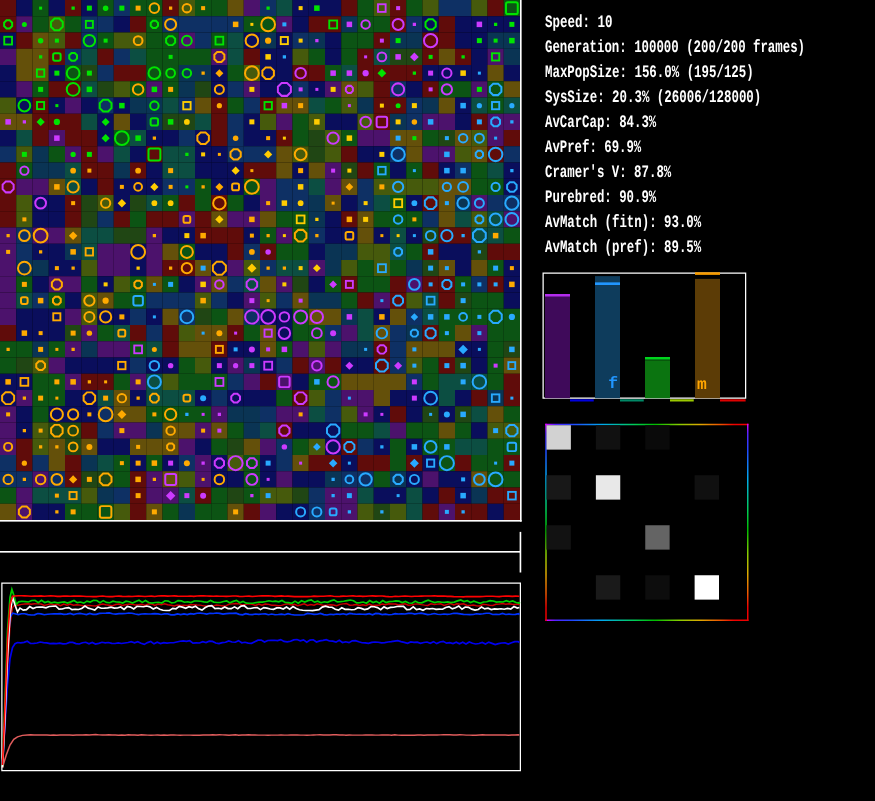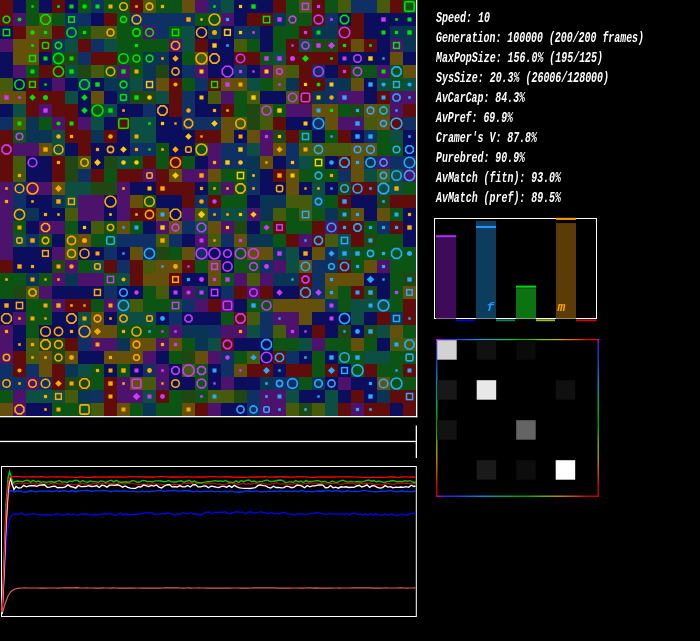--- a/index.html
+++ b/index.html
@@ -1,14 +1,14 @@
 <!DOCTYPE html>
 <html><head><meta charset="utf-8"><title>sim</title><style>
 html,body{margin:0;padding:0;background:#000;}
-#page{position:relative;width:700px;height:641px;overflow:hidden;background:#84cc16;font-family:"Liberation Mono",monospace;font-style:italic;}
+#page{position:relative;width:700px;height:641px;overflow:hidden;background:#84cc16;font-family:"Liberation Mono",monospace;}
 </style></head><body>
 <div id="page">
 <svg xmlns="http://www.w3.org/2000/svg" width="700" height="641" viewBox="0 0 700 641" style="position:absolute;left:0;top:0">
 <rect width="700" height="641" fill="#000"></rect>
 <rect x="0" y="0" width="13" height="13" fill="rgb(96,12,10)"></rect>
       <rect x="13" y="0" width="13" height="13" fill="rgb(10,14,92)"></rect>
       <rect x="26" y="0" width="13" height="13" fill="rgb(12,84,20)"></rect>
       <rect x="39" y="0" width="13" height="13" fill="rgb(10,14,92)"></rect>
       <rect x="52" y="0" width="13" height="13" fill="rgb(96,12,10)"></rect>
       <rect x="65" y="0" width="13" height="13" fill="rgb(10,14,92)"></rect>

